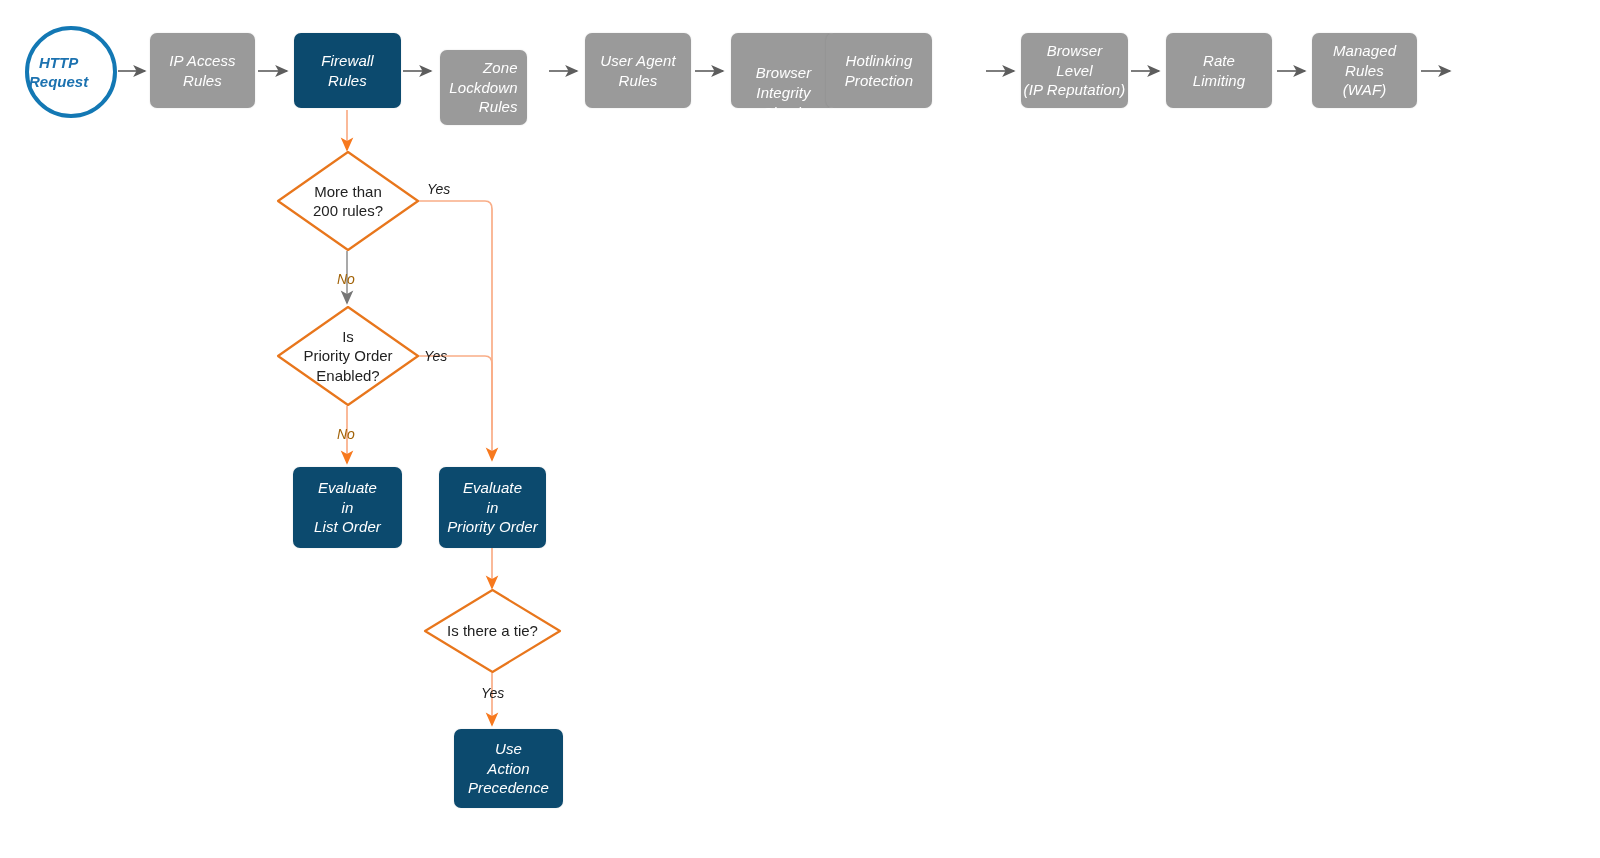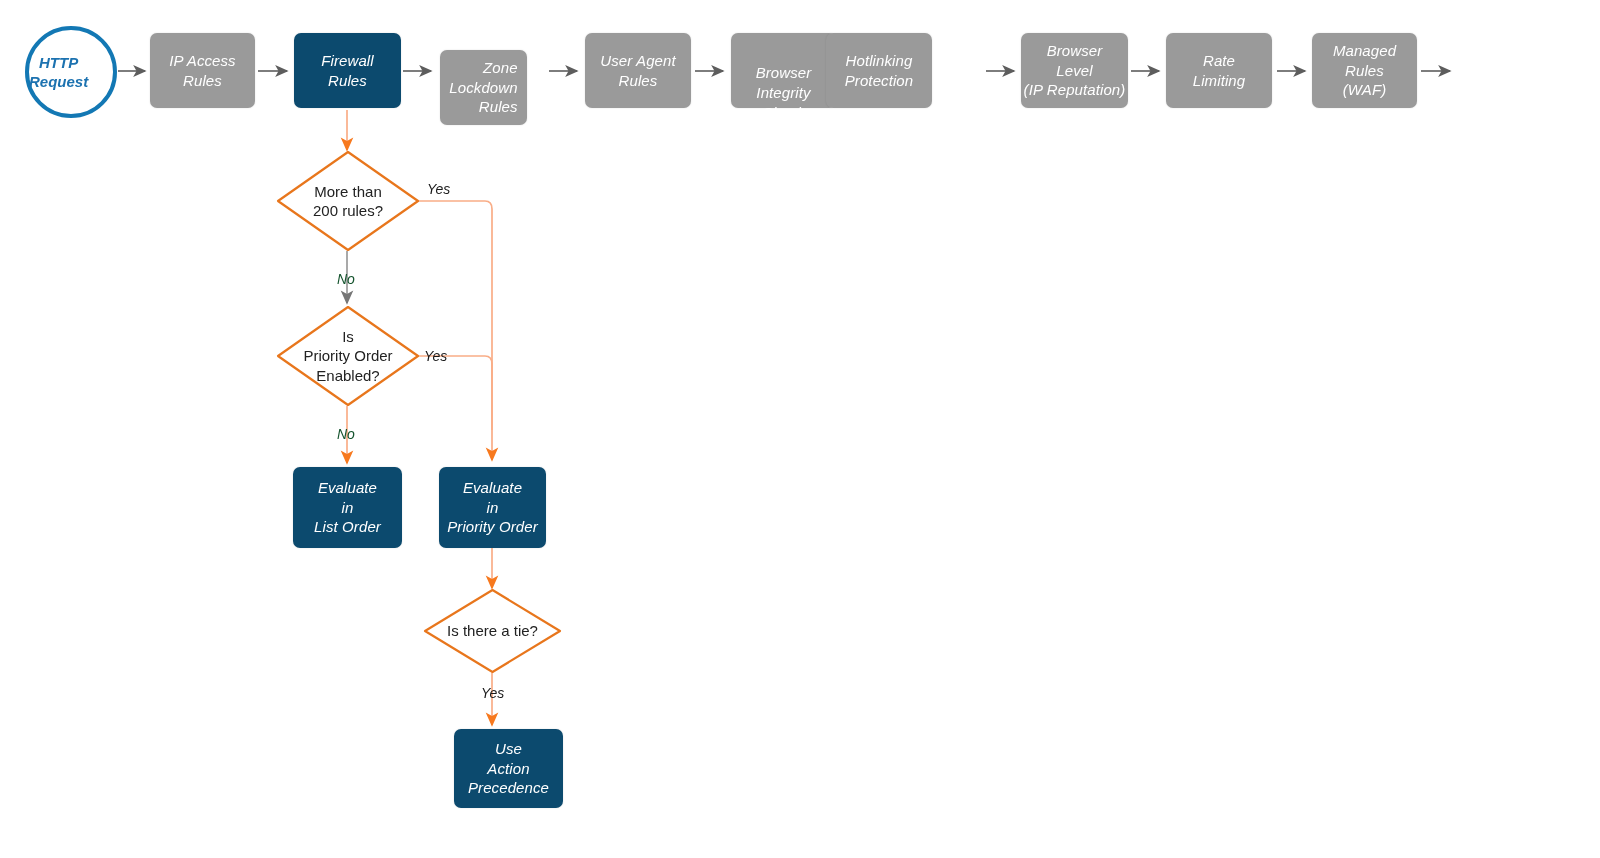--- a/index.html
+++ b/index.html
@@ -95,21 +95,21 @@
   }
 
   
   .elabel {
     position: absolute;
     font-style: italic;
     font-size: 14px;
     color: #1a1a1a;
     white-space: nowrap;
   }
-  .elabel.gray { color: #14532d; }
+  .elabel.gray { color: #a16207; }
 </style>
 </head>
 <body>
 
 <div id="canvas">
 
   <svg id="wires" viewBox="0 0 1600 858" xmlns="http://www.w3.org/2000/svg">
     <defs>
       <marker id="ah-gray" markerWidth="9" markerHeight="9" refX="7.4" refY="4.5" orient="auto">
         <path d="M0,0.8 L8.4,4.5 L0,8.2 L2.1,4.5 Z" fill="#5d5d5d"></path>

